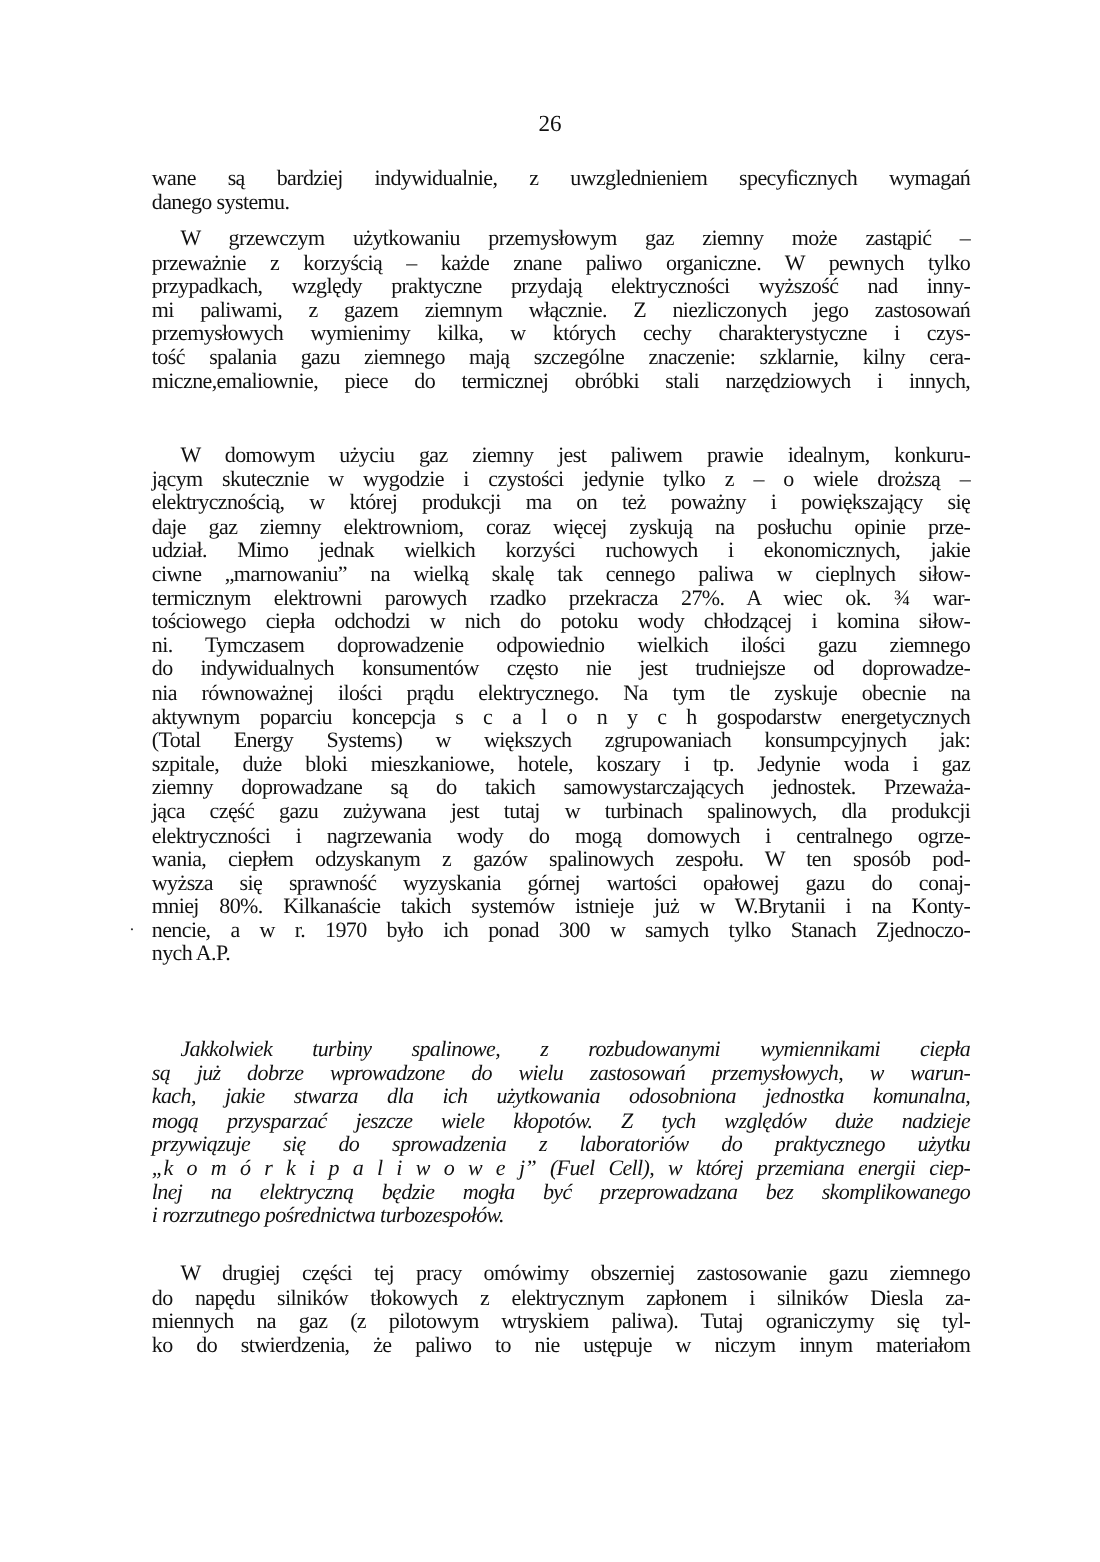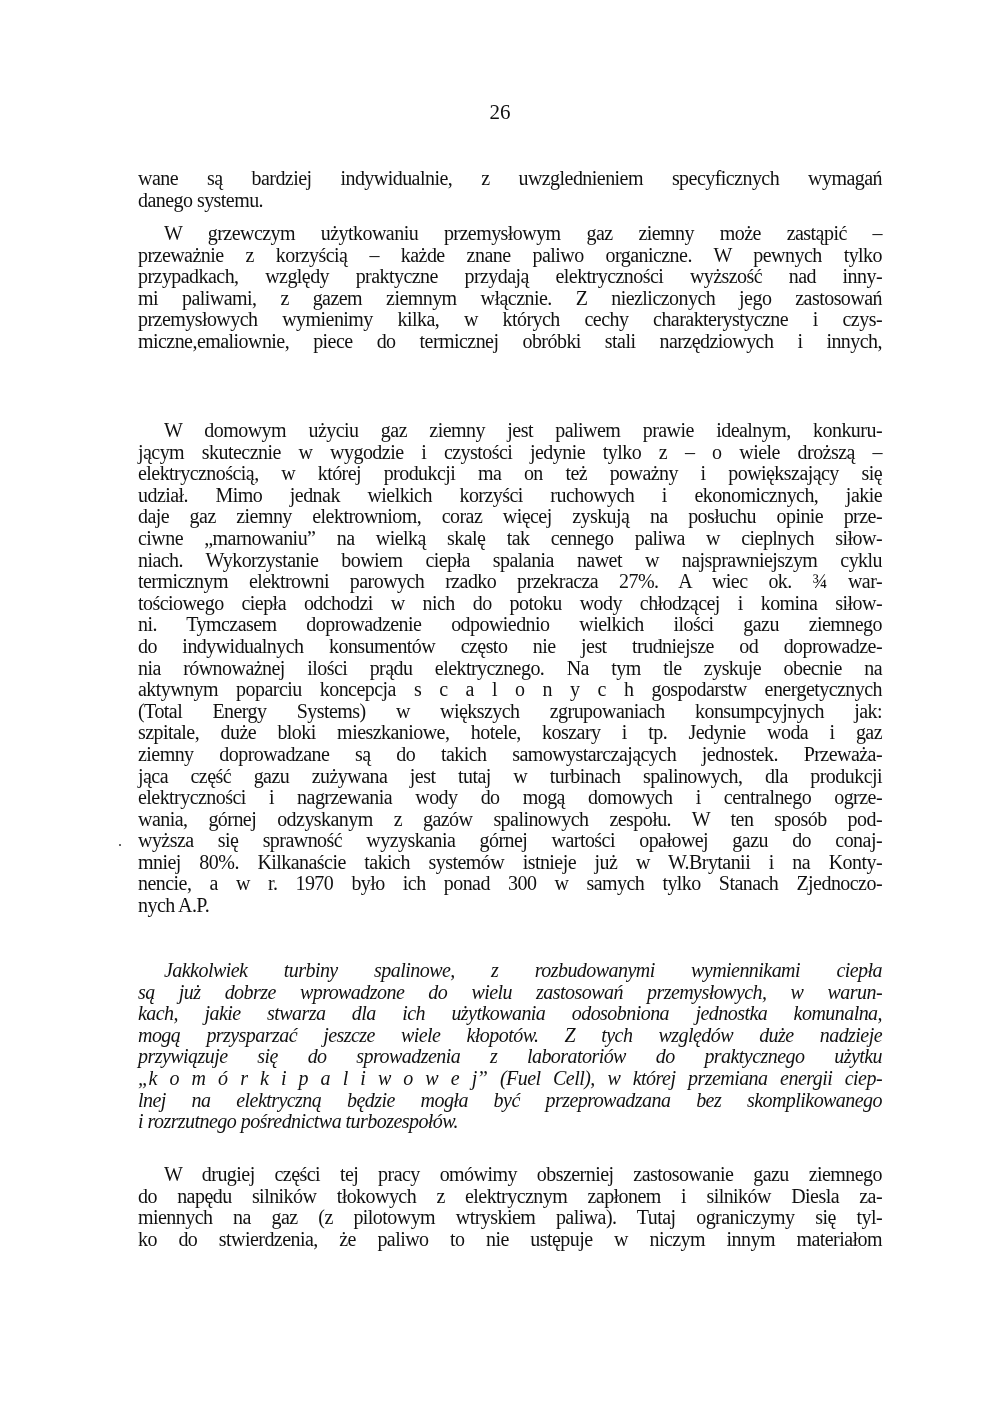--- a/index.html
+++ b/index.html
@@ -29,21 +29,20 @@
       left: 0;
       width: 1000px;
       text-align: center;
       font-size: 21px;
       line-height: 24px;
     }
     .text-block {
       position: absolute;
       left: 138px;
       width: 744px;
-      margin-top: 16px;
     }
     .line {
       display: block;
       height: 21.6px;
       font-size: 20px;
       line-height: 21.6px;
       white-space: nowrap;
       text-align: justify;
       text-align-last: justify;
       letter-spacing: -0.55px;
@@ -73,43 +72,43 @@
     <span class="line">wane są bardziej indywidualnie, z uwzglednieniem specyficznych wymagań</span>
     <span class="line last">danego systemu.</span>
   </div>
 
   <div class="text-block" style="top:207px;">
     <span class="line indent">W grzewczym użytkowaniu przemysłowym gaz ziemny może zastąpić –</span>
     <span class="line">przeważnie z korzyścią – każde znane paliwo organiczne. W pewnych tylko</span>
     <span class="line">przypadkach, względy praktyczne przydają elektryczności wyższość nad inny-</span>
     <span class="line">mi paliwami, z gazem ziemnym włącznie. Z niezliczonych jego zastosowań</span>
     <span class="line">przemysłowych wymienimy kilka, w których cechy charakterystyczne i czys-</span>
+    <span class="line">tość spalania gazu ziemnego mają szczególne znaczenie: szklarnie, kilny cera-</span>
     <span class="line">miczne,emaliownie, piece do termicznej obróbki stali narzędziowych i innych,</span>
   </div>
 
   <div class="text-block" style="top:404px;">
     <span class="line indent">W domowym użyciu gaz ziemny jest paliwem prawie idealnym, konkuru-</span>
     <span class="line">jącym skutecznie w wygodzie i czystości jedynie tylko z – o wiele droższą –</span>
     <span class="line">elektrycznością, w której produkcji ma on też poważny i powiększający się</span>
+    <span class="line">daje gaz ziemny elektrowniom, coraz więcej zyskują na posłuchu opinie prze-</span>
     <span class="line">udział. Mimo jednak wielkich korzyści ruchowych i ekonomicznych, jakie</span>
-    <span class="line">daje gaz ziemny elektrowniom, coraz więcej zyskują na posłuchu opinie prze-</span>
     <span class="line">ciwne „marnowaniu” na wielką skalę tak cennego paliwa w cieplnych siłow-</span>
-    <span class="line">niach. Wykorzystanie bowiem ciepła spalania nawet w najsprawniejszym cyklu</span>
     <span class="line">termicznym elektrowni parowych rzadko przekracza 27%. A wiec ok. ¾ war-</span>
     <span class="line">tościowego ciepła odchodzi w nich do potoku wody chłodzącej i komina siłow-</span>
     <span class="line">ni. Tymczasem doprowadzenie odpowiednio wielkich ilości gazu ziemnego</span>
     <span class="line">do indywidualnych konsumentów często nie jest trudniejsze od doprowadze-</span>
     <span class="line">nia równoważnej ilości prądu elektrycznego. Na tym tle zyskuje obecnie na</span>
     <span class="line">aktywnym poparciu koncepcja s c a l o n y c h gospodarstw energetycznych</span>
     <span class="line">(Total Energy Systems) w większych zgrupowaniach konsumpcyjnych jak:</span>
     <span class="line">szpitale, duże bloki mieszkaniowe, hotele, koszary i tp. Jedynie woda i gaz</span>
     <span class="line">ziemny doprowadzane są do takich samowystarczających jednostek. Przeważa-</span>
     <span class="line">jąca część gazu zużywana jest tutaj w turbinach spalinowych, dla produkcji</span>
     <span class="line">elektryczności i nagrzewania wody do mogą domowych i centralnego ogrze-</span>
-    <span class="line">wania, górnej odzyskanym z gazów spalinowych zespołu. W ten sposób pod-</span>
+    <span class="line">wania, ciepłem odzyskanym z gazów spalinowych zespołu. W ten sposób pod-</span>
     <span class="line">wyższa się sprawność wyzyskania górnej wartości opałowej gazu do conaj-</span>
     <span class="line">mniej 80%. Kilkanaście takich systemów istnieje już w W.Brytanii i na Konty-</span>
     <span class="line">nencie, a w r. 1970 było ich ponad 300 w samych tylko Stanach Zjednoczo-</span>
     <span class="line last">nych A.P.</span>
   </div>
 
   <div class="text-block" style="top:944px;font-style:italic;">
     <span class="line indent">Jakkolwiek turbiny spalinowe, z rozbudowanymi wymiennikami ciepła</span>
     <span class="line">są już dobrze wprowadzone do wielu zastosowań przemysłowych, w warun-</span>
     <span class="line">kach, jakie stwarza dla ich użytkowania odosobniona jednostka komunalna,</span>

